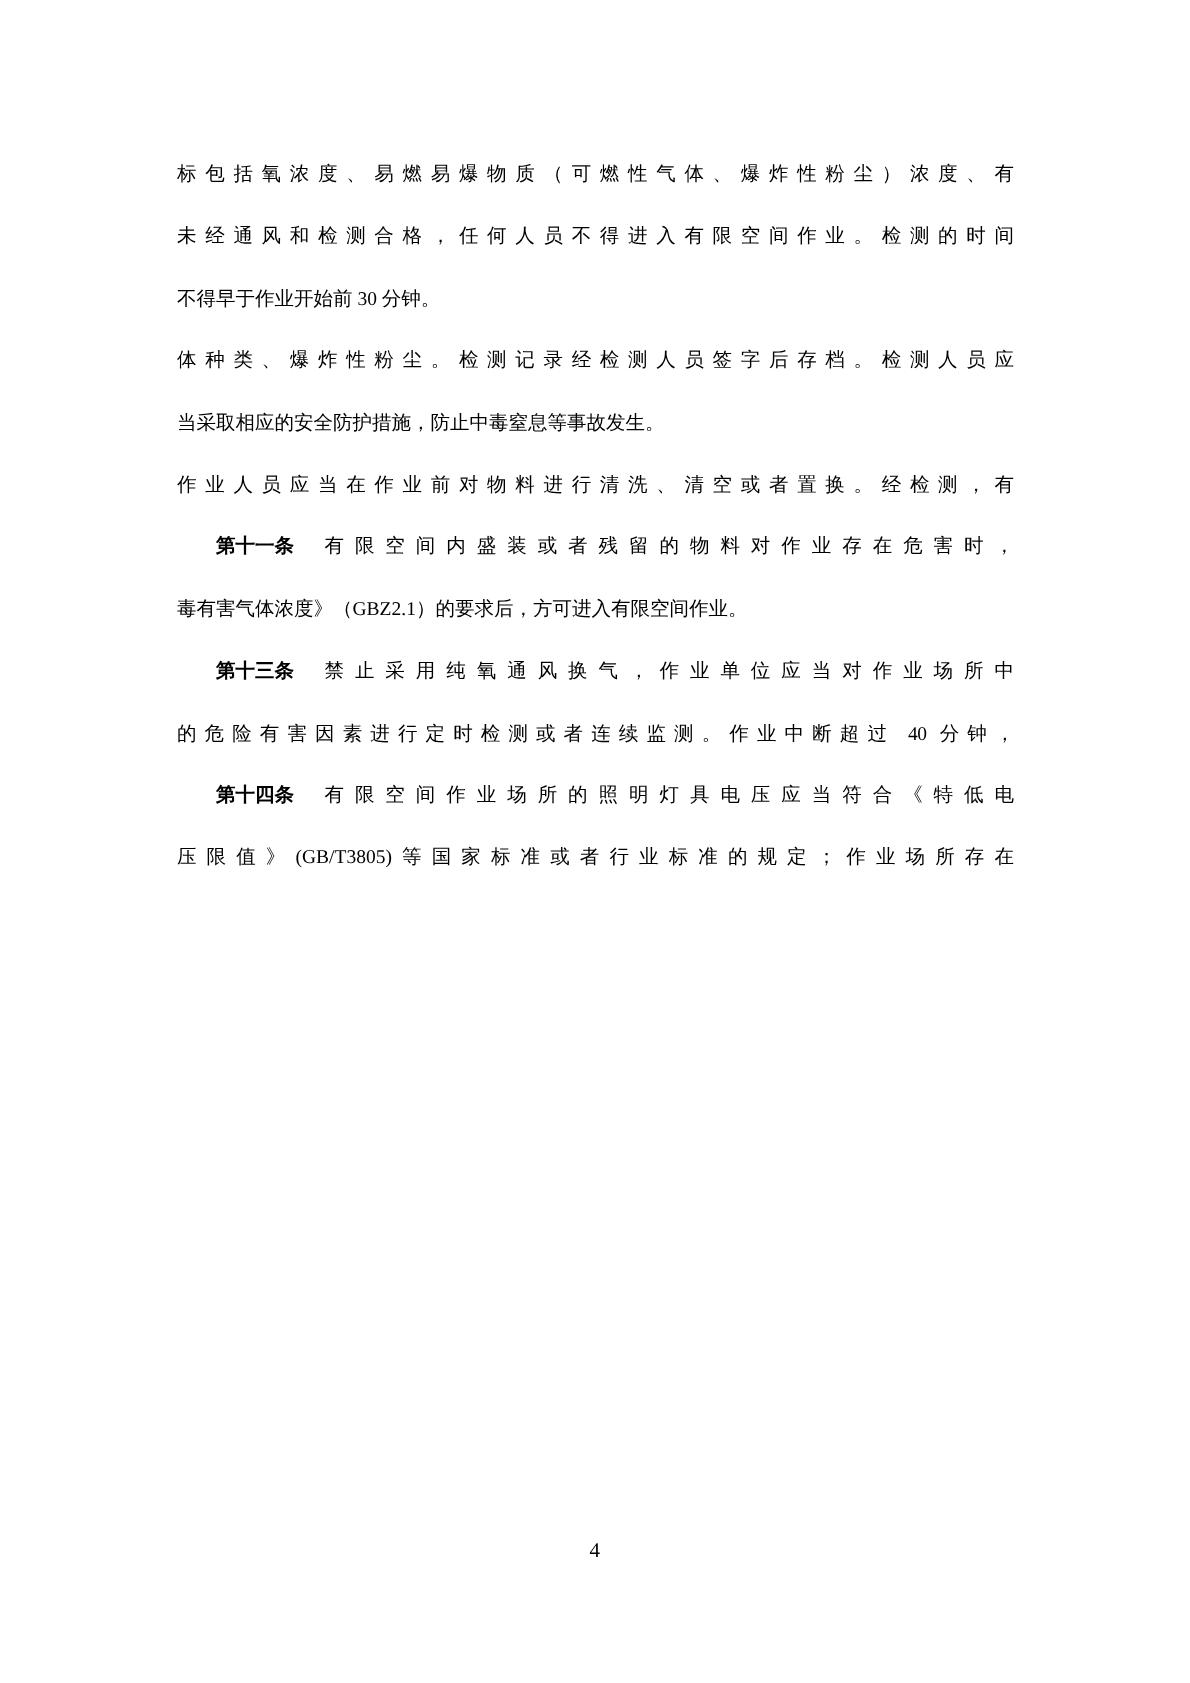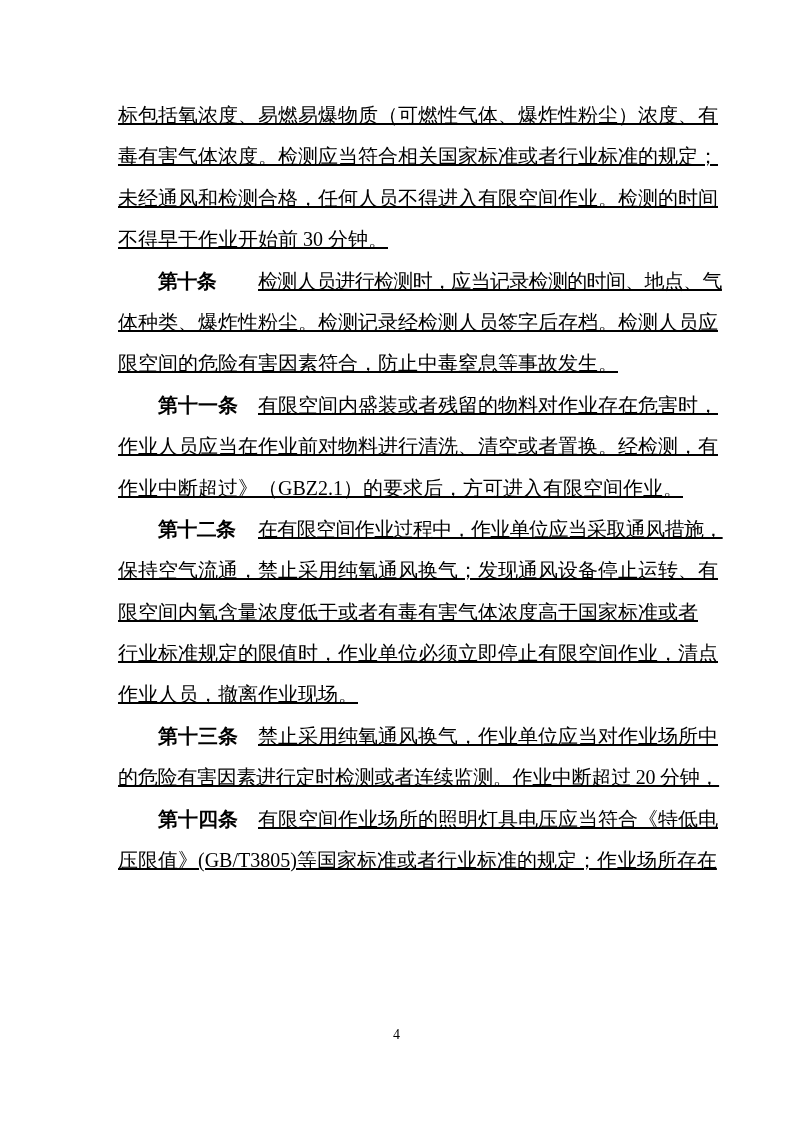--- a/index.html
+++ b/index.html
@@ -22,26 +22,25 @@
     top: 95px;
     width: 558px;
   }
   .paragraph {
     margin: 0;
     padding: 0;
   }
   .line {
     height: 41.4px;
     line-height: 41.4px;
-    font-size: 20px;
+    font-size: 13px;
     text-align: justify;
     text-align-last: justify;
     white-space: nowrap;
     overflow: visible;
-    text-decoration: underline;
   }
   .line.para-end {
     text-align-last: left;
   }
   .head-wrap {
     display: inline-block;
     width: 7em;
     text-indent: 2em;
     text-align: left;
     text-align-last: left;
@@ -63,44 +62,35 @@
     color: #000000;
   }
 </style>
 </head>
 <body>
 
 <div class="page">
   <div class="text-block" id="doc-body">
       <div class="paragraph">
         <div class="line">标包括氧浓度、易燃易爆物质（可燃性气体、爆炸性粉尘）浓度、有</div>
-        <div class="line">毒有害气体浓度。检测应当符合相关国家标准或者行业标准的规定；</div>
         <div class="line">未经通风和检测合格，任何人员不得进入有限空间作业。检测的时间</div>
         <div class="line para-end">不得早于作业开始前 30 分钟。</div>
       </div>
       <div class="paragraph">
-        <div class="line" style="letter-spacing: -0.67px;"><span class="head-wrap"><b>第十条</b></span><span>检测人员进行检测时，应当记录检测的时间、地点、气</span></div>
         <div class="line">体种类、爆炸性粉尘。检测记录经检测人员签字后存档。检测人员应</div>
-        <div class="line para-end">限空间的危险有害因素符合，防止中毒窒息等事故发生。</div>
+        <div class="line para-end">当采取相应的安全防护措施，防止中毒窒息等事故发生。</div>
       </div>
       <div class="paragraph">
+        <div class="line">作业人员应当在作业前对物料进行清洗、清空或者置换。经检测，有</div>
         <div class="line"><span class="head-wrap"><b>第十一条</b></span><span>有限空间内盛装或者残留的物料对作业存在危害时，</span></div>
-        <div class="line">作业人员应当在作业前对物料进行清洗、清空或者置换。经检测，有</div>
-        <div class="line para-end">作业中断超过》（GBZ2.1）的要求后，方可进入有限空间作业。</div>
-      </div>
-      <div class="paragraph">
-        <div class="line" style="letter-spacing: -0.64px;"><span class="head-wrap"><b>第十二条</b></span><span>在有限空间作业过程中，作业单位应当采取通风措施，</span></div>
-        <div class="line">保持空气流通，禁止采用纯氧通风换气；发现通风设备停止运转、有</div>
-        <div class="line">限空间内氧含量浓度低于或者有毒有害气体浓度高于国家标准或者</div>
-        <div class="line">行业标准规定的限值时，作业单位必须立即停止有限空间作业，清点</div>
-        <div class="line para-end">作业人员，撤离作业现场。</div>
+        <div class="line para-end">毒有害气体浓度》（GBZ2.1）的要求后，方可进入有限空间作业。</div>
       </div>
       <div class="paragraph">
         <div class="line"><span class="head-wrap"><b>第十三条</b></span><span>禁止采用纯氧通风换气，作业单位应当对作业场所中</span></div>
-        <div class="line" style="letter-spacing: -0.27px;">的危险有害因素进行定时检测或者连续监测。作业中断超过 20 分钟，</div>
+        <div class="line" style="letter-spacing: -0.27px;">的危险有害因素进行定时检测或者连续监测。作业中断超过 40 分钟，</div>
       </div>
       <div class="paragraph">
         <div class="line"><span class="head-wrap"><b>第十四条</b></span><span>有限空间作业场所的照明灯具电压应当符合《特低电</span></div>
         <div class="line">压限值》(GB/T3805)等国家标准或者行业标准的规定；作业场所存在</div>
       </div>
     </div>
   <div class="page-number">4</div>
 </div>
 
 </body></html>

